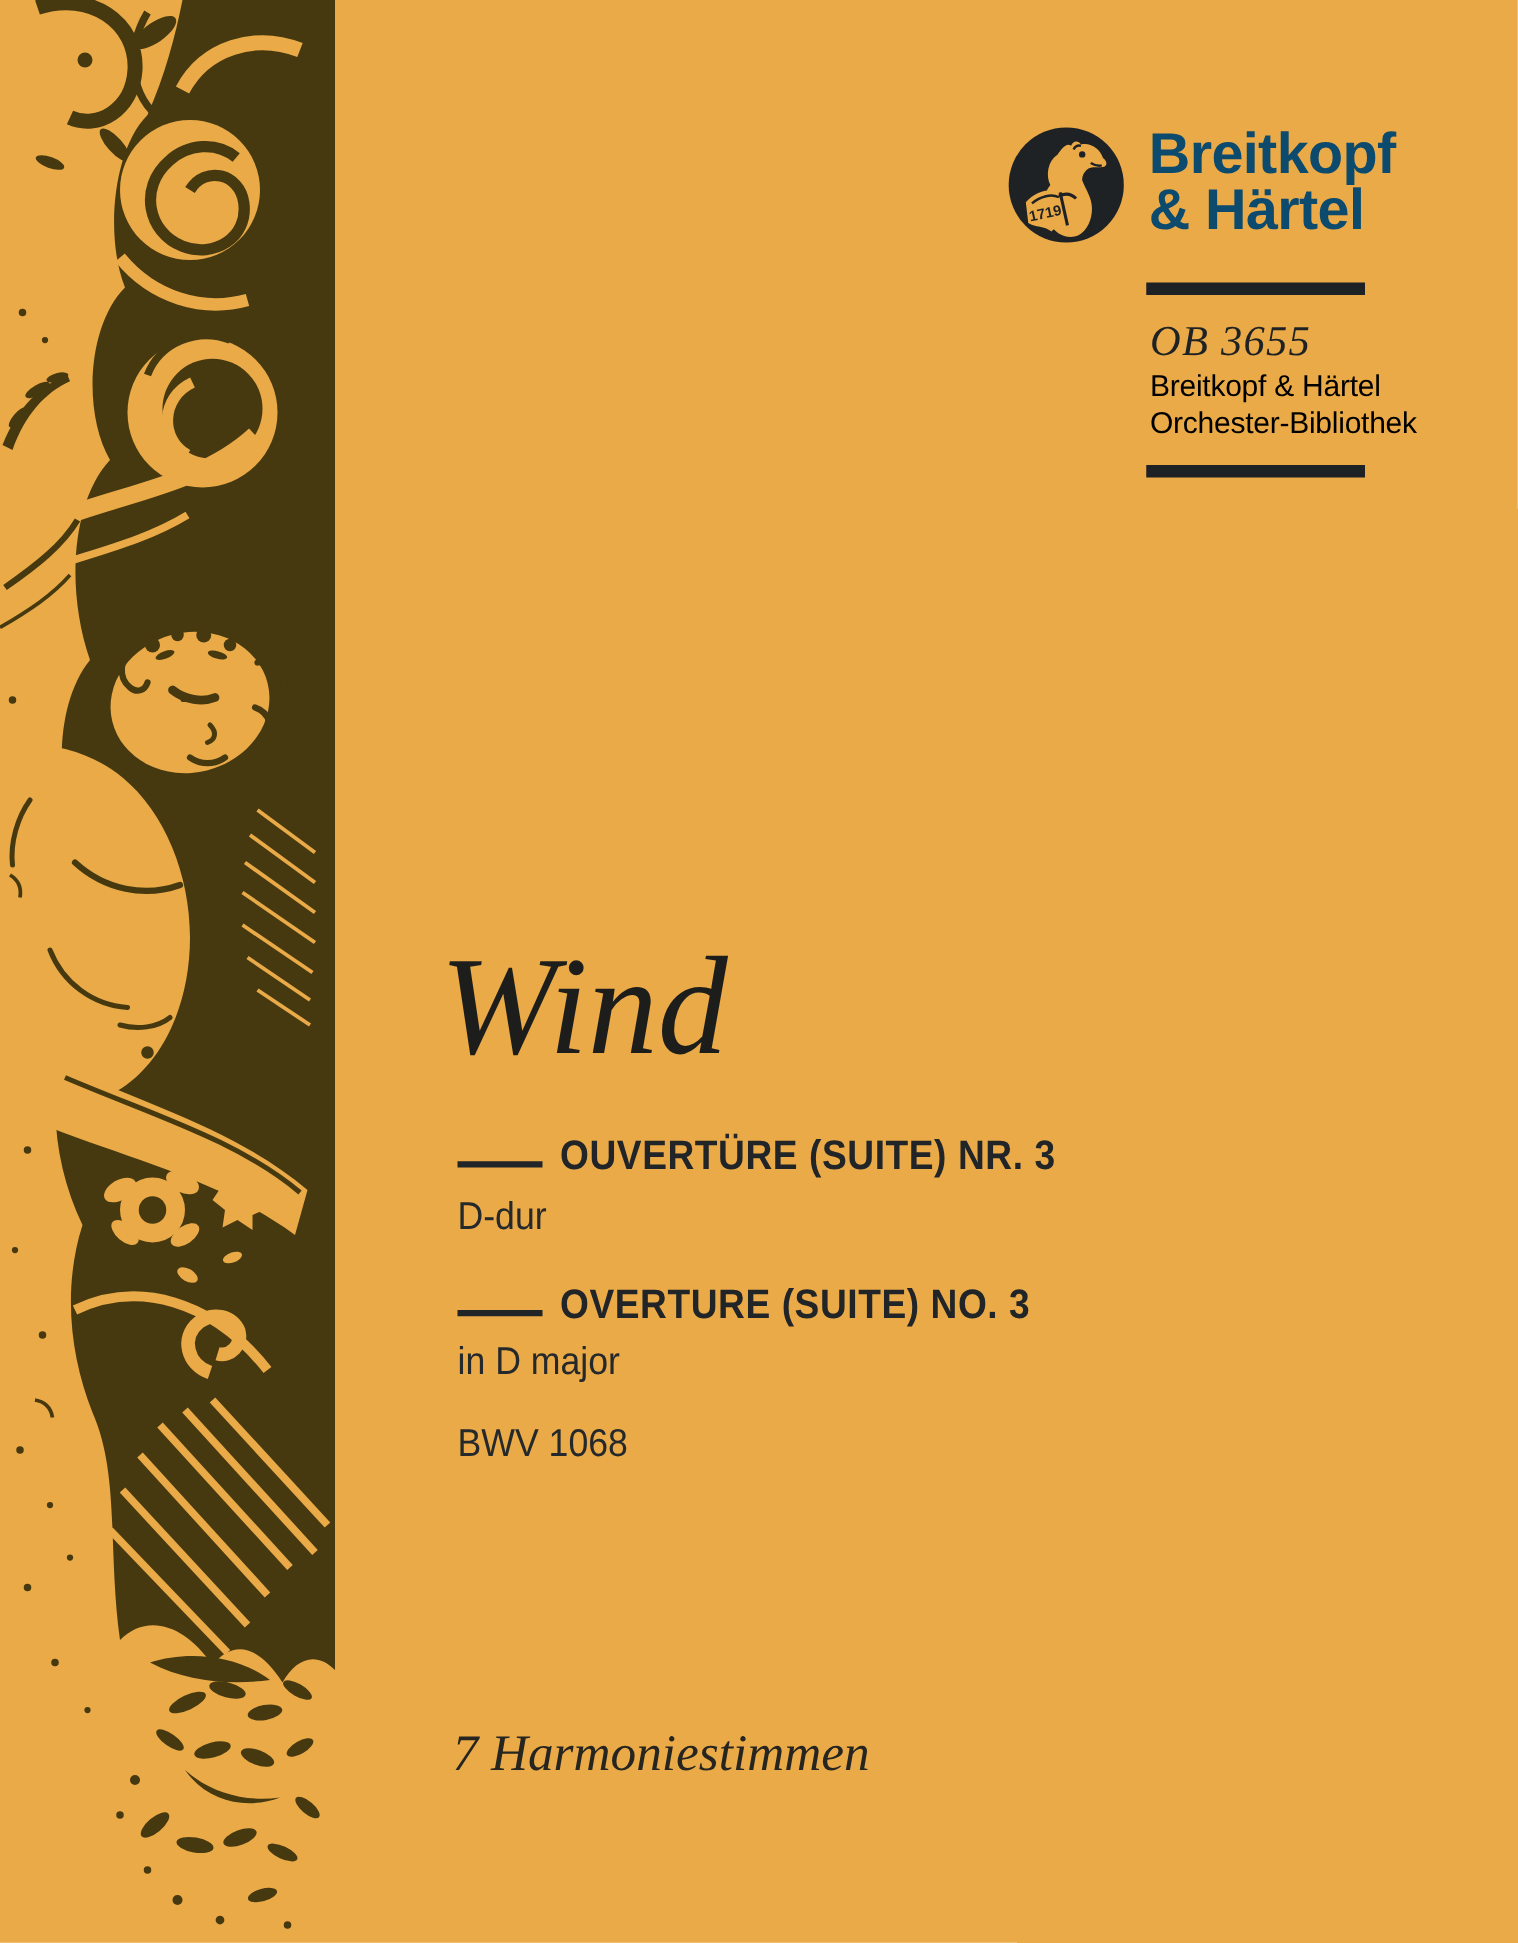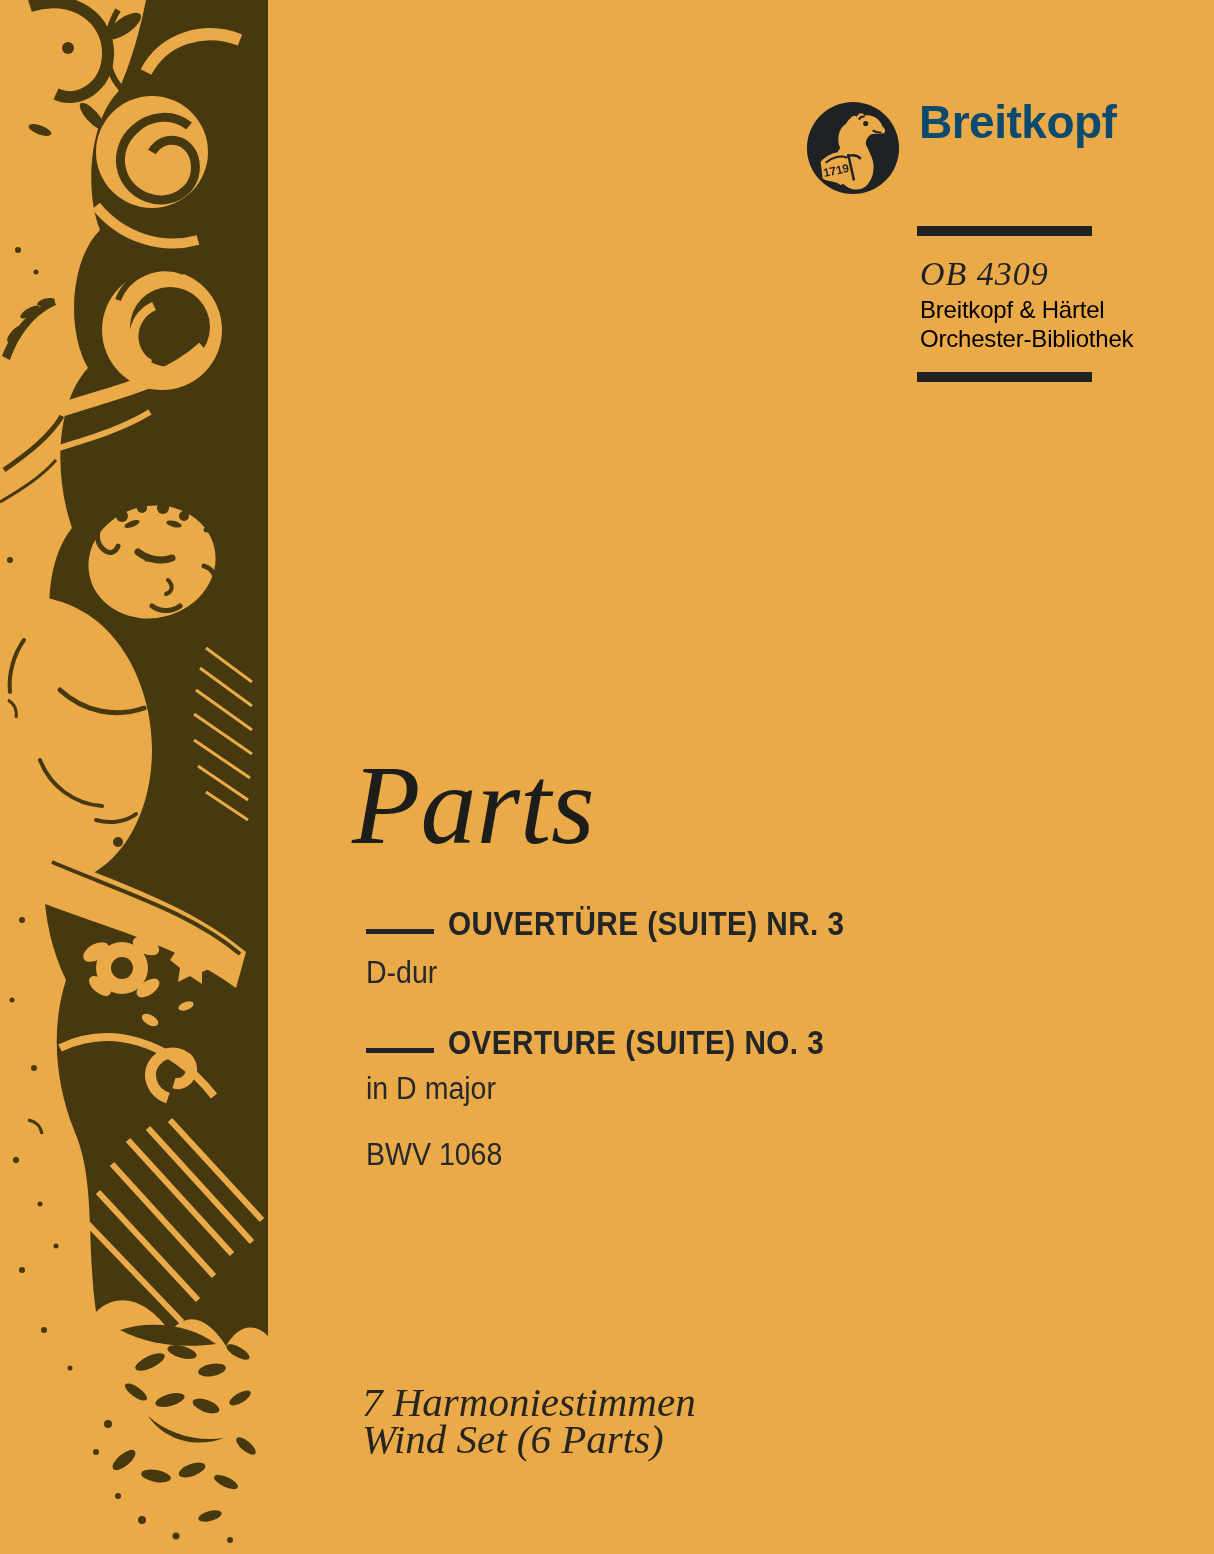--- a/index.html
+++ b/index.html
@@ -226,47 +226,47 @@
         L59,85 C51,80 42,82 38,87 C32,82 25,84 19,80 Z"></path>
       <path d="M45,55 L51,82" stroke="#1F2224" stroke-width="2.5" fill="none"></path>
       <path d="M22,64 C29,58 38,56 44,59" stroke="#1F2224" stroke-width="2" fill="none"></path>
       <path d="M58,60 q-6,-6 -14,-2" stroke="#1F2224" stroke-width="2.5" fill="none"></path>
       <text x="33" y="76" font-family="Liberation Sans, sans-serif" font-size="12" font-weight="bold" fill="#1F2224" text-anchor="middle" transform="rotate(-12 33 73)">1719</text>
     </svg>
   </div>
 
   <div class="wordmark">
     <div>Breitkopf</div>
+    <div>&amp; Härtel</div>
   </div>
 
   <div class="rule rule1"></div>
 
-  <div class="ob-number">OB 4309</div>
+  <div class="ob-number">OB 3655</div>
 
   <div class="series">
     <div>Breitkopf &amp; Härtel</div>
     <div>Orchester-Bibliothek</div>
   </div>
 
   <div class="rule rule2"></div>
 
-  <div class="composer">Parts</div>
+  <div class="composer">Wind</div>
 
   <div class="title-row row-de">
     <span class="title-dash"></span>
     <span class="main-title">OUVERTÜRE (SUITE) NR. 3</span>
   </div>
   <div class="sub-line key-de">D-dur</div>
 
   <div class="title-row row-en">
     <span class="title-dash"></span>
     <span class="main-title">OVERTURE (SUITE) NO. 3</span>
   </div>
   <div class="sub-line key-en">in D major</div>
 
   <div class="sub-line bwv">BWV 1068</div>
 
   <div class="scoring">
     <div>7 Harmoniestimmen</div>
-    <div>Wind Set (6 Parts)</div>
   </div>
 
 </div>
 
 </body></html>

